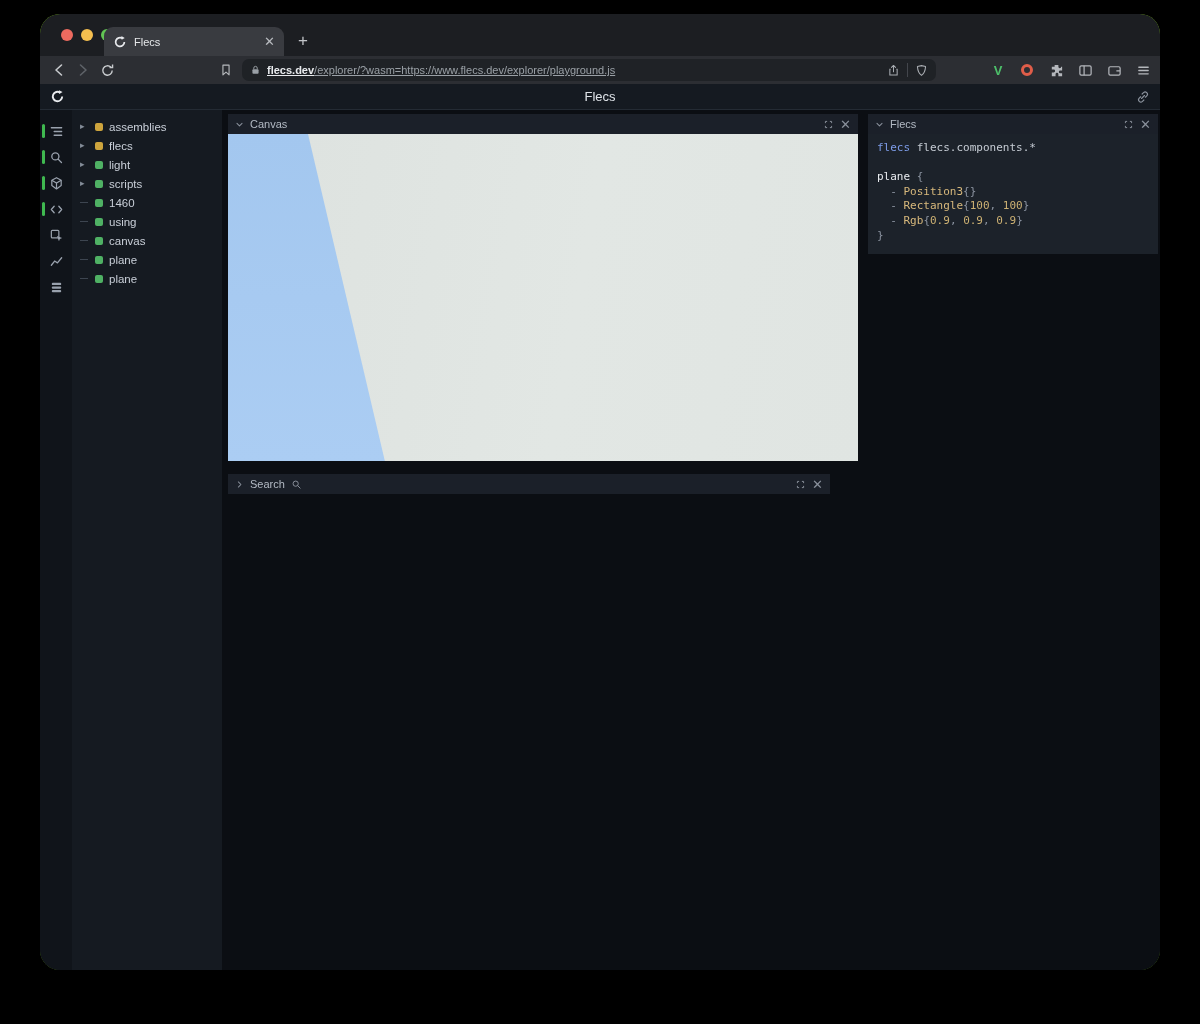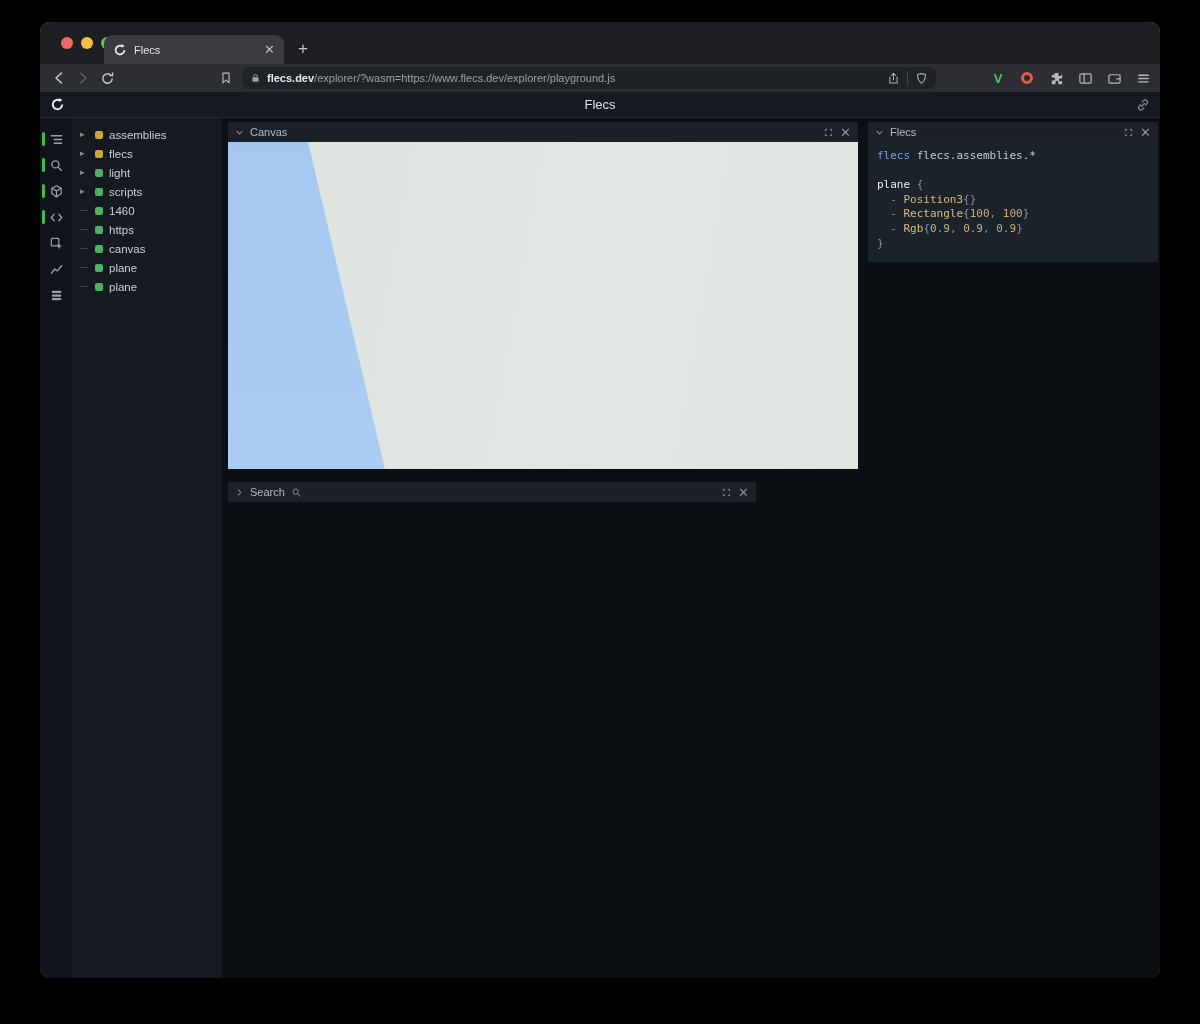--- a/index.html
+++ b/index.html
@@ -1,21 +1,21 @@
 <!DOCTYPE html>
 <html><head>
 <meta charset="utf-8">
 <style>
   * { box-sizing: border-box; margin: 0; padding: 0; }
   html,body { width:1200px; height:1024px; background:#000; font-family:"Liberation Sans",sans-serif; overflow:hidden; }
   body { position:relative; }
 
   .window { position:absolute; left:40px; top:14px; width:1120px; height:956px;
-            border-radius:10px; overflow:hidden; background:#84cc16;
-            box-shadow:0 12px 44px rgba(0,0,0,.65);margin-top:8px; }
+            border-radius:20px; overflow:hidden; background:#84cc16;
+            box-shadow:0 12px 44px rgba(0,0,0,.65); }
 
   
   .tabstrip { position:absolute; top:0; left:0; right:0; height:42px; background:#1c1e22; }
   .traffic { position:absolute; left:21px; top:15px; display:flex; gap:8px; }
   .light { width:12px; height:12px; border-radius:50%; }
   .light.red    { background:#ed6a5f; }
   .light.yellow { background:#f5bf4f; }
   .light.green  { background:#62c554; }
 
   .tab { position:absolute; left:64px; bottom:0; width:180px; height:29px;
@@ -32,22 +32,22 @@
   .btn-back    { left:7px;  color:#c7cacd; }
   .btn-forward { left:31px; color:#5e6268; }
   .btn-reload  { left:55px; color:#c7cacd; }
   .btn-bookmark{ left:174px; color:#b6b9bd; }
 
   .urlbar { position:absolute; left:202px; top:3px; width:694px; height:22px;
             background:#1f2226; border-radius:7px; display:flex; align-items:center;
             padding:0 8px; gap:6px; }
   .urlbar .lock { color:#9aa0a6; display:flex; }
   .url-text { flex:1; font-size:11px; white-space:nowrap; overflow:hidden; }
-  .url-domain { color:#e8eaed; font-weight:bold; }
-  .url-path   { color:#9aa0a6; }
+  .url-domain { color:#e8eaed; font-weight:bold;text-decoration:underline; }
+  .url-path   { color:#9aa0a6;text-decoration:underline; }
   .url-right { display:flex; align-items:center; gap:7px; color:#a7abb0; }
   .url-sep { width:1px; height:14px; background:#43464c; }
 
   .ext-cluster { position:absolute; right:8px; top:0; height:28px; display:flex;
                  align-items:center; gap:11px; color:#b4b7bc; }
   .ext { display:flex; align-items:center; justify-content:center; width:18px; height:18px; }
   .ext-v { color:#4dc06a; font-weight:bold; font-size:13px; }
   .ext-red { width:12px; height:12px; border-radius:50%; border:3px solid #e05d49; }
 
   
@@ -87,21 +87,21 @@
   .panel-icon { display:flex; align-items:center; justify-content:center; color:#8a919c; }
   .panel-close { font-size:13px; line-height:1; color:#8a919c; }
 
   .panel-canvas { left:6px; top:4px; width:630px; }
   .canvas-view { height:327px; position:relative; overflow:hidden;
                  background:linear-gradient(100deg,#dde2df 0%, #e2e7e4 55%, #e0e5e2 100%); }
   .canvas-sky { position:absolute; left:0; top:0; width:100%; height:100%;
                 background:linear-gradient(180deg,#a3c7ef,#abcdf3);
                 clip-path:polygon(0 0, 12.7% 0, 24.9% 100%, 0 100%); }
 
-  .panel-search { left:6px; top:364px; width:528px; }
+  .panel-search { left:6px; top:364px; width:602px; }
 
   .panel-editor { left:646px; top:4px; width:290px; }
   .editor-code { background:#1c222a; padding:7px 9px 11px;
                  font-family:"DejaVu Sans Mono",monospace; font-size:11px; line-height:14.6px; }
   .code-line { white-space:pre; }
   .tok-kw    { color:#7d9ce8; }
   .tok-plain { color:#c6ccd4; }
   .tok-ent   { color:#e9ecf0; }
   .tok-comp  { color:#d8b97c; }
   .tok-num   { color:#cdb173; }
@@ -295,21 +295,21 @@
             <span class="tree-label">scripts</span>
           </div>
           <div class="tree-row">
             <span class="tree-dash"></span>
             <span class="tree-square" style="background: rgb(79, 177, 100);"></span>
             <span class="tree-label">1460</span>
           </div>
           <div class="tree-row">
             <span class="tree-dash"></span>
             <span class="tree-square" style="background: rgb(79, 177, 100);"></span>
-            <span class="tree-label">https</span>
+            <span class="tree-label">using</span>
           </div>
           <div class="tree-row">
             <span class="tree-dash"></span>
             <span class="tree-square" style="background: rgb(79, 177, 100);"></span>
             <span class="tree-label">canvas</span>
           </div>
           <div class="tree-row">
             <span class="tree-dash"></span>
             <span class="tree-square" style="background: rgb(79, 177, 100);"></span>
             <span class="tree-label">plane</span>
@@ -378,21 +378,21 @@
             <span class="panel-title">Flecs</span>
             <span class="panel-spacer"></span>
             <span class="panel-icon">
               <svg width="11" height="11" viewBox="0 0 16 16">
                   <path d="M3.5 6V3.5H6M10 3.5h2.5V6M12.5 10v2.5H10M6 12.5H3.5V10" fill="none" stroke="currentColor" stroke-width="1.4"></path>
                 </svg>
             </span>
             <span class="panel-close">✕</span>
           </div>
           <div class="editor-code">
-              <div class="code-line"><span class="tok-kw">flecs </span><span class="tok-plain">flecs.assemblies.*</span></div>
+              <div class="code-line"><span class="tok-kw">flecs </span><span class="tok-plain">flecs.components.*</span></div>
               <div class="code-line">&nbsp;</div>
               <div class="code-line"><span class="tok-ent">plane </span><span class="tok-pun">{</span></div>
               <div class="code-line"><span class="tok-pun">  - </span><span class="tok-comp">Position3</span><span class="tok-pun">{}</span></div>
               <div class="code-line"><span class="tok-pun">  - </span><span class="tok-comp">Rectangle</span><span class="tok-pun">{</span><span class="tok-num">100</span><span class="tok-pun">, </span><span class="tok-num">100</span><span class="tok-pun">}</span></div>
               <div class="code-line"><span class="tok-pun">  - </span><span class="tok-comp">Rgb</span><span class="tok-pun">{</span><span class="tok-num">0.9</span><span class="tok-pun">, </span><span class="tok-num">0.9</span><span class="tok-pun">, </span><span class="tok-num">0.9</span><span class="tok-pun">}</span></div>
               <div class="code-line"><span class="tok-pun">}</span></div>
             </div>
         </div>
 
       </div>

